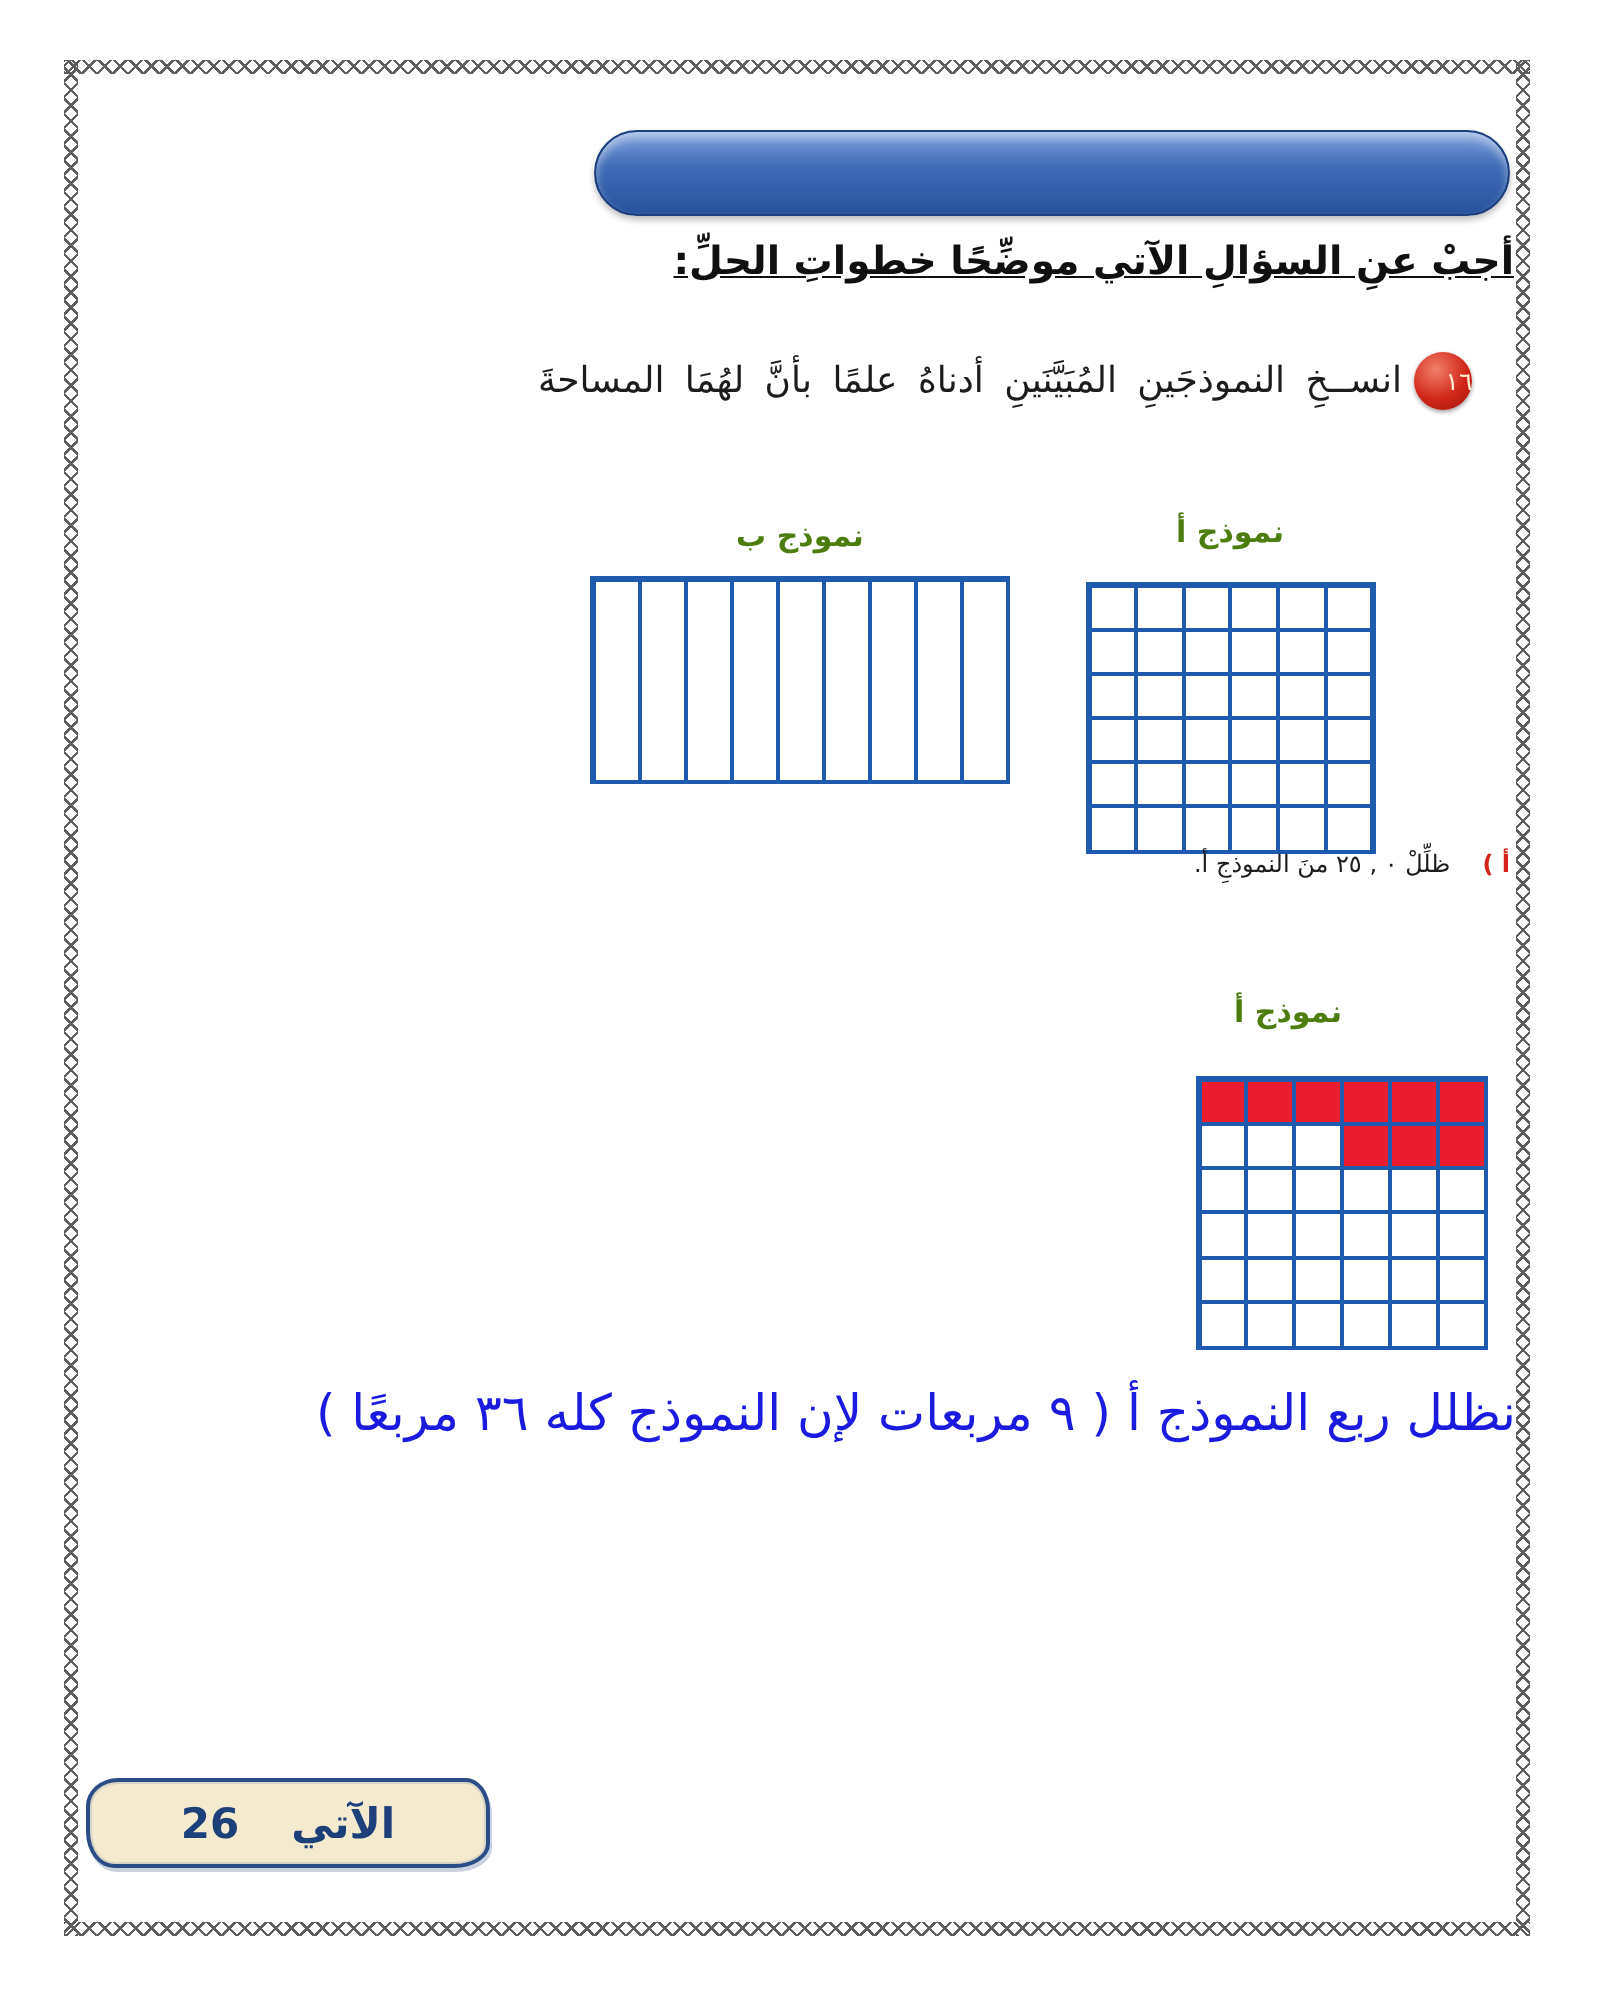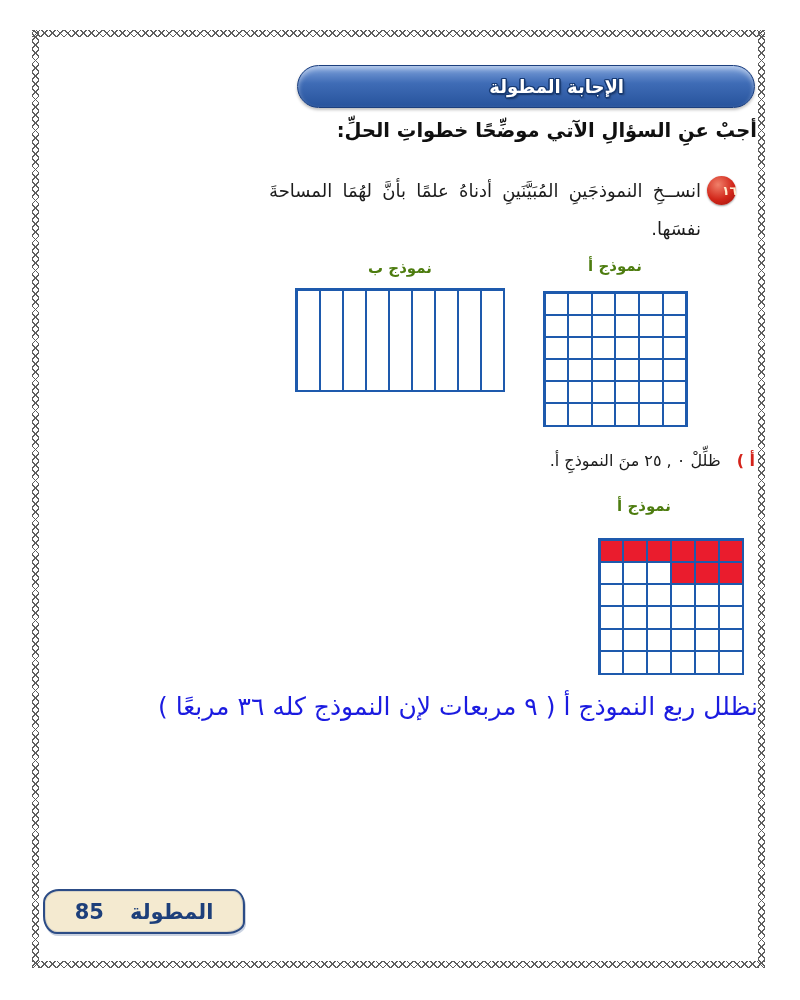--- a/index.html
+++ b/index.html
@@ -27,45 +27,45 @@
       display:flex;align-items:center;justify-content:center;padding-left:16px;}
   .outlined{color:#fff;font-weight:700;
       text-shadow:1.5px 0 0 #173a73,-1.5px 0 0 #173a73,0 1.5px 0 #173a73,0 -1.5px 0 #173a73,
                   1px 1px 0 #173a73,-1px -1px 0 #173a73,1px -1px 0 #173a73,-1px 1px 0 #173a73,
                   2px 2px 2px rgba(0,0,0,.35);}
   .banner .title{position:absolute;right:130px;top:0;bottom:0;display:flex;align-items:center;
       font-size:18px;direction:rtl;}
   .banner .part{font-size:15.5px;direction:rtl;}
 
   .intro{position:absolute;right:43px;top:119px;direction:rtl;text-align:right;
-      font-weight:700;font-size:19.5px;color:#101010;}
+      font-weight:700;font-size:19.5px;color:#101010;text-decoration:underline;}
 
   .qnum{position:absolute;left:707px;top:176px;width:29px;height:29px;border-radius:50%;
       background:radial-gradient(circle at 38% 30%,#f0806a 0%,#d2271a 55%,#9c120a 100%);
-      color:#ffedcf;font-size:12.5px;font-weight:700;display:flex;align-items:center;
+      color:#ffedcf;font-size:12.5px;font-weight:400;display:flex;align-items:center;
       justify-content:center;box-shadow:0 1px 2px rgba(0,0,0,.4);direction:ltr;padding-left:16px;}
   .qtext{position:absolute;right:99px;top:172px;width:432px;direction:rtl;
       font-size:18px;line-height:38px;color:#1c1c1c;}
   .qtext .l1{text-align:justify;text-align-last:justify;}
   .qtext .l2{text-align:right;}
 
   .mlabel{position:absolute;font-weight:700;font-size:15px;color:#4d7c0f;text-align:center;direction:rtl;}
   .lblB{left:368px;top:259px;width:64px}
   .lblA{left:583px;top:257px;width:64px}
   .lblA2{left:612px;top:497px;width:64px}
 
   .grid{position:absolute;display:grid;gap:2px;padding:2.5px;background:#1e5aad;}
   .grid .cell{background:#fff}
   .grid .cell.shaded{background:#ea1c2d}
   #gridB{left:295px;top:288px;width:210px;height:104px}
   #gridA{left:543px;top:291px;width:145px;height:136px}
   #gridAns{left:598px;top:538px;width:146px;height:137px}
 
-  .subq{position:absolute;right:45px;top:451px;direction:rtl;text-align:right;
-      font-size:16px;color:#1c1c1c;}
+  .subq{position:absolute;right:45px;top:425px;direction:rtl;text-align:right;
+      font-size:12px;color:#1c1c1c;}
   .subq .mark{color:#d4231a;font-weight:700;margin-left:16px;}
 
   .note{position:absolute;right:42px;top:692px;direction:rtl;text-align:right;
       font-size:25px;color:#1b1be0;white-space:nowrap;}
 
   .badge{position:absolute;left:43px;top:889px;width:202px;height:45px;
       background:#f4ead0;border:2.5px solid #2c4c86;
       border-radius:16px 12px 18px 14px / 14px 16px 12px 18px;
       display:flex;direction:rtl;align-items:center;justify-content:center;gap:26px;
       color:#1d3f7a;font-weight:700;font-size:21px;
@@ -73,29 +73,27 @@
 </style>
 </head>
 <body>
 
 <div class="zz top"></div>
 <div class="zz bottom"></div>
 <div class="zz left"></div>
 <div class="zz right"></div>
 
 <div class="banner">
-  <span class="title outlined">الإجابة المطولة</span>
 </div>
 
 <div class="intro">أجبْ عنِ السؤالِ الآتي موضِّحًا خطواتِ الحلِّ:</div>
 
 <div class="qnum">١٦</div>
 <div class="qtext">
   <div class="l1">انســخِ النموذجَينِ المُبَيَّنَينِ أدناهُ علمًا بأنَّ لهُمَا المساحةَ</div>
-  <div class="l2">نفسَها.</div>
 </div>
 
 <div class="mlabel lblB">نموذج ب</div>
 <div class="mlabel lblA">نموذج أ</div>
 
 <div id="gridB" class="grid" style="background: rgb(30, 90, 173); grid-template-columns: repeat(9, 1fr);">
     <div class="cell"></div>
     <div class="cell"></div>
     <div class="cell"></div>
     <div class="cell"></div>
@@ -184,15 +182,15 @@
     <div class="cell"></div>
     <div class="cell"></div>
     <div class="cell"></div>
     <div class="cell"></div>
     <div class="cell"></div>
   </div>
 
 <div class="note">نظلل ربع النموذج أ ( ٩ مربعات لإن النموذج كله ٣٦ مربعًا )</div>
 
 <div class="badge">
-  <span>المطولة</span>
-  <span>85</span>
+  <span>الآتي</span>
+  <span>26</span>
 </div>
 
 </body></html>

